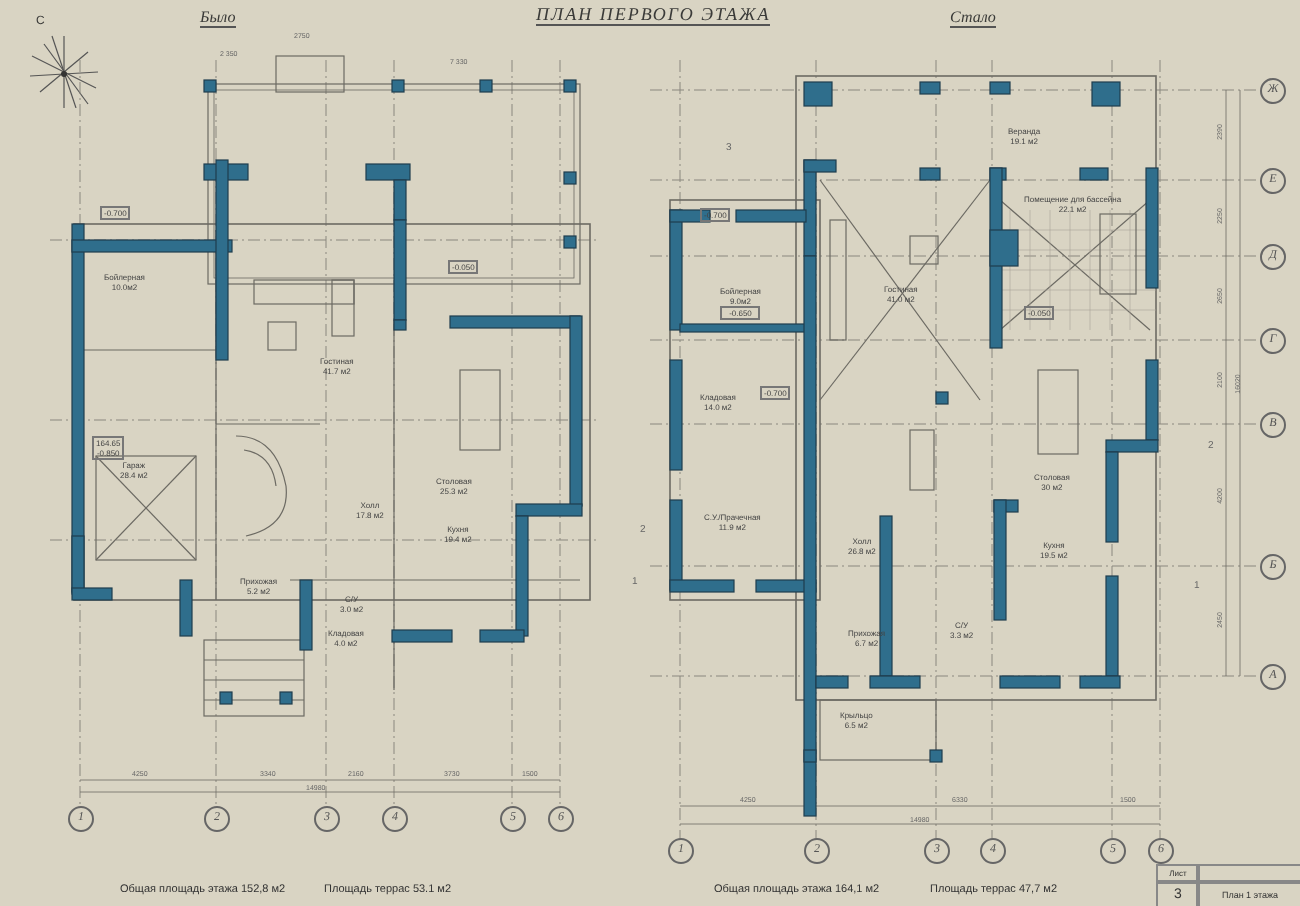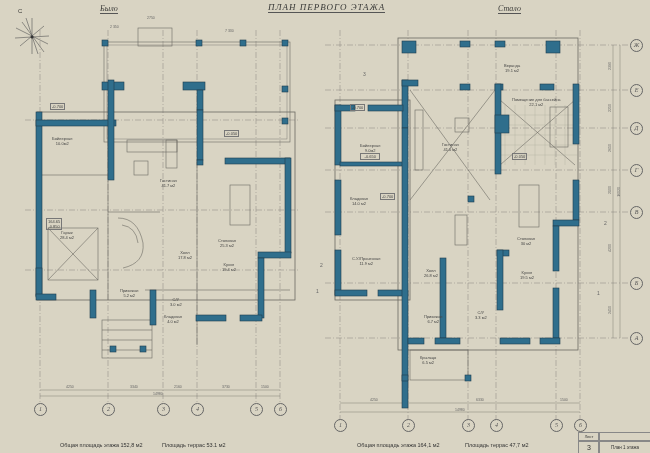--- a/index.html
+++ b/index.html
@@ -12,21 +12,21 @@
   .foot{position:absolute;font-size:5.5px;color:#333;white-space:nowrap;}
   .axis{position:absolute;width:11px;height:11px;border:0.8px solid #666;border-radius:50%;font-size:6px;line-height:11px;text-align:center;color:#555;font-family:"Liberation Serif",serif;font-style:italic;}
   .dim{position:absolute;font-size:3.5px;color:#666;white-space:nowrap;}
   .stamp{position:absolute;border:0.8px solid #888;font-size:5px;color:#333;}
 </style>
 </head>
 <body>
 
 <div class="abs title" style="left:268px;top:2px;">ПЛАН ПЕРВОГО ЭТАЖА</div>
 <div class="abs sub" style="left:100px;top:4px;text-align:right;">Было</div>
-<div class="abs sub" style="left:498px;top:4px;">Стало</div>
+<div class="abs sub" style="left:475px;top:4px;">Стало</div>
 
 <div class="abs" style="left:14px;top:8px;width:36px;height:46px;">
   <div class="abs" style="left:4px;top:0;font-size:6px;">С</div>
   <svg width="36" height="46">
     <g stroke="#555" stroke-width="0.6" fill="none">
       <line x1="18" y1="10" x2="18" y2="46"></line>
       <line x1="2" y1="20" x2="34" y2="36"></line>
       <line x1="6" y1="38" x2="30" y2="18"></line>
       <line x1="8" y1="14" x2="30" y2="44"></line>
       <line x1="1" y1="30" x2="35" y2="28"></line>

